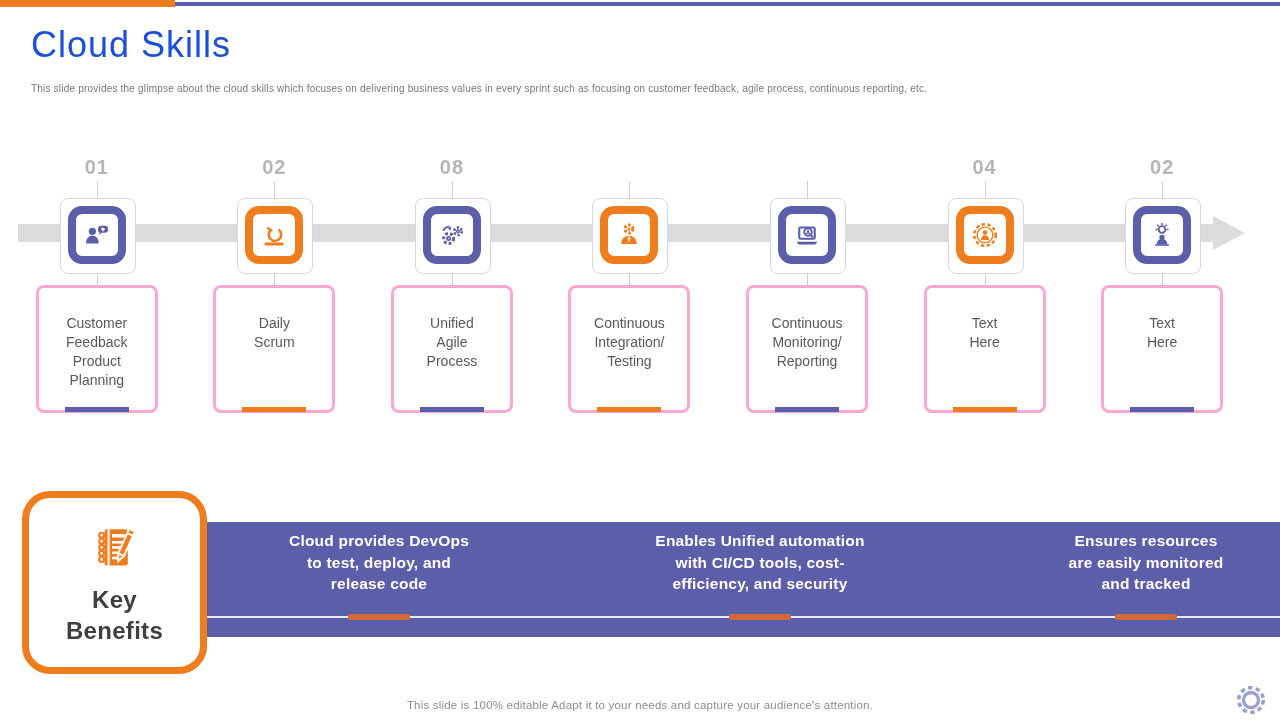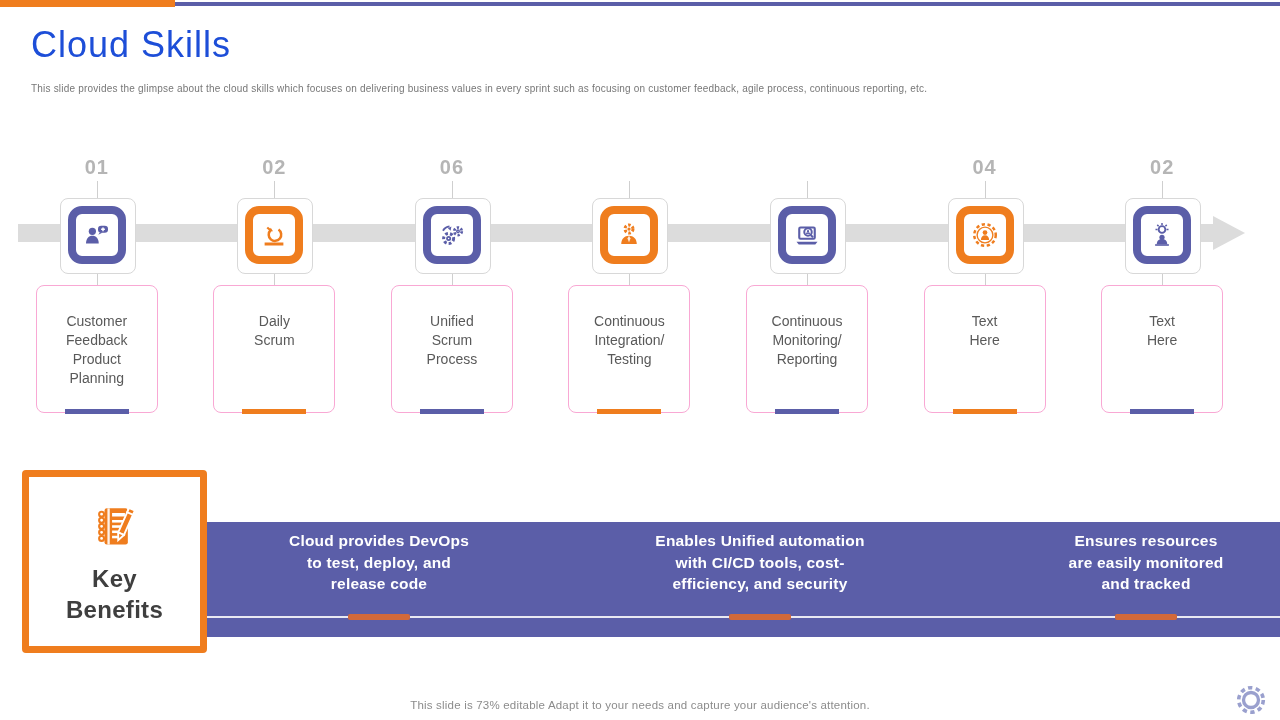--- a/index.html
+++ b/index.html
@@ -27,36 +27,36 @@
   .tl-line-top{position:absolute;left:50%;top:25px;width:1px;height:18px;background:#cfcfcf;}
   .tl-line-bottom{position:absolute;left:50%;top:108px;width:1px;height:22px;background:#cfcfcf;}
   .tl-ghost{position:absolute;left:50%;margin-left:-37px;top:42px;width:74px;height:74px;
     background:#fff;border:1px solid #d8d8d8;border-radius:8px;z-index:1;}
   .tl-iconbox{position:absolute;left:50%;margin-left:-29px;top:50px;width:58px;height:58px;
     box-sizing:border-box;background:#fff;border-radius:14px;z-index:2;
     display:flex;align-items:center;justify-content:center;}
   .accent-purple .tl-iconbox{border:8px solid #5b5ea8;color:#5b5ea8;}
   .accent-orange .tl-iconbox{border:8px solid #ef7d1e;color:#ef7d1e;}
   .tl-card{position:absolute;left:50%;margin-left:-61px;top:129px;width:122px;height:128px;
-    box-sizing:border-box;background:#fff;border:1px solid #f9a8d4;border-radius:8px;z-index:1;}
+    box-sizing:border-box;background:#fff;border:3px solid #f9a8d4;border-radius:8px;z-index:1;}
   .card-label{margin-top:26px;text-align:center;font-size:14px;line-height:19px;color:#595959;white-space:pre-line;}
   .card-bar{position:absolute;left:50%;margin-left:-32px;bottom:-2px;width:64px;height:5px;}
   .accent-purple .card-bar{background:#5b5ea8;}
   .accent-orange .card-bar{background:#ef7d1e;}
 
   
   .banner{position:absolute;left:200px;top:522px;width:1080px;height:115px;background:#5b5ea8;z-index:0;padding-left:48px;}
   .banner-divider{position:absolute;left:0;right:0;top:94px;height:2px;background:#e9e9f2;}
   .rust-bar{position:absolute;top:92px;width:62px;height:6px;background:#d2693a;border-radius:2px;z-index:1;}
   .rust-1{left:148px;} .rust-2{left:529px;} .rust-3{left:915px;}
   .benefit-text{position:absolute;top:8px;width:280px;text-align:center;color:#fff;
     font-size:15.5px;font-weight:bold;line-height:21.5px;white-space:pre-line;letter-spacing:.2px;}
   .benefit-1{left:39px;} .benefit-2{left:420px;} .benefit-3{left:806px;}
-  .kb-box{position:absolute;left:22px;top:470px;width:185px;height:183px;box-sizing:border-box;
-    background:#fff;border:7px solid #ef7d1e;border-radius:4px;z-index:2;
+  .kb-box{position:absolute;left:22px;top:491px;width:185px;height:183px;box-sizing:border-box;
+    background:#fff;border:7px solid #ef7d1e;border-radius:28px;z-index:2;
     display:flex;flex-direction:column;align-items:center;justify-content:center;}
   .kb-heading{margin-top:8px;text-align:center;font-size:24px;font-weight:bold;color:#3f3f3f;
     line-height:31px;white-space:pre-line;letter-spacing:.3px;}
 
   
   .footer-note{position:absolute;left:0;top:699px;width:100%;text-align:center;
     font-size:11.5px;color:#8c8c8c;letter-spacing:.2px;}
   .corner-gear{position:absolute;left:1233px;top:682px;width:36px;height:36px;color:#9aa0ce;}
 
   svg{display:block;}
@@ -116,39 +116,39 @@
         </span>
       </div>
       <div class="tl-card">
         <div class="card-label">Daily
 Scrum</div>
         <div class="card-bar"></div>
       </div>
     </div>
 
     <div class="tl-col accent-purple">
-      <div class="tl-number">06</div>
+      <div class="tl-number">08</div>
       <div class="tl-line-top"></div>
       <div class="tl-ghost"></div>
       <div class="tl-line-bottom"></div>
       <div class="tl-iconbox">
         <span>
           <svg width="30" height="30" viewBox="0 0 24 24" fill="none" stroke="currentColor">
             <circle cx="9.3" cy="14.8" r="4" stroke-width="2.4" stroke-dasharray="2.2 1.7"></circle>
             <circle cx="9.3" cy="14.8" r="1.3" stroke-width="1.4"></circle>
             <circle cx="16.8" cy="9" r="3" stroke-width="2.2" stroke-dasharray="1.8 1.4"></circle>
             <circle cx="16.8" cy="9" r="1" stroke-width="1.2"></circle>
             <path d="M4.8 8.6 a6.5 6.5 0 0 1 5.2 -3.4" stroke-width="1.5"></path>
             <path d="M11.5 5.2 l-2.8 1.4 l2.2 2" stroke="none" fill="currentColor"></path>
           </svg>
         </span>
       </div>
       <div class="tl-card">
         <div class="card-label">Unified
-Scrum
+Agile
 Process</div>
         <div class="card-bar"></div>
       </div>
     </div>
 
     <div class="tl-col accent-orange">
       <div class="tl-line-top"></div>
       <div class="tl-ghost"></div>
       <div class="tl-line-bottom"></div>
       <div class="tl-iconbox">
@@ -280,19 +280,19 @@
         <rect x="29" y="7" width="5.4" height="23" fill="#ef7d1e" stroke="#fff" stroke-width="1.6"></rect>
         <path d="M29 30 h5.4 l-2.7 6 z" fill="#ef7d1e" stroke="#fff" stroke-width="1.6"></path>
         <rect x="29" y="7" width="5.4" height="4" fill="#ef7d1e" stroke="#fff" stroke-width="1.6"></rect>
       </g>
     </svg>
   </span>
   <div class="kb-heading">Key
 Benefits</div>
 </div>
 
-<div class="footer-note">This slide is 73% editable Adapt it to your needs and capture your audience's attention.</div>
+<div class="footer-note">This slide is 100% editable Adapt it to your needs and capture your audience's attention.</div>
 <span class="corner-gear">
   <svg width="36" height="36" viewBox="0 0 24 24" fill="none" stroke="currentColor">
     <circle cx="12" cy="12" r="8.2" stroke-width="2.4" stroke-dasharray="2.9 2.3"></circle>
     <circle cx="12" cy="12" r="5" stroke-width="2.2"></circle>
   </svg>
 </span>
 
 </body></html>

